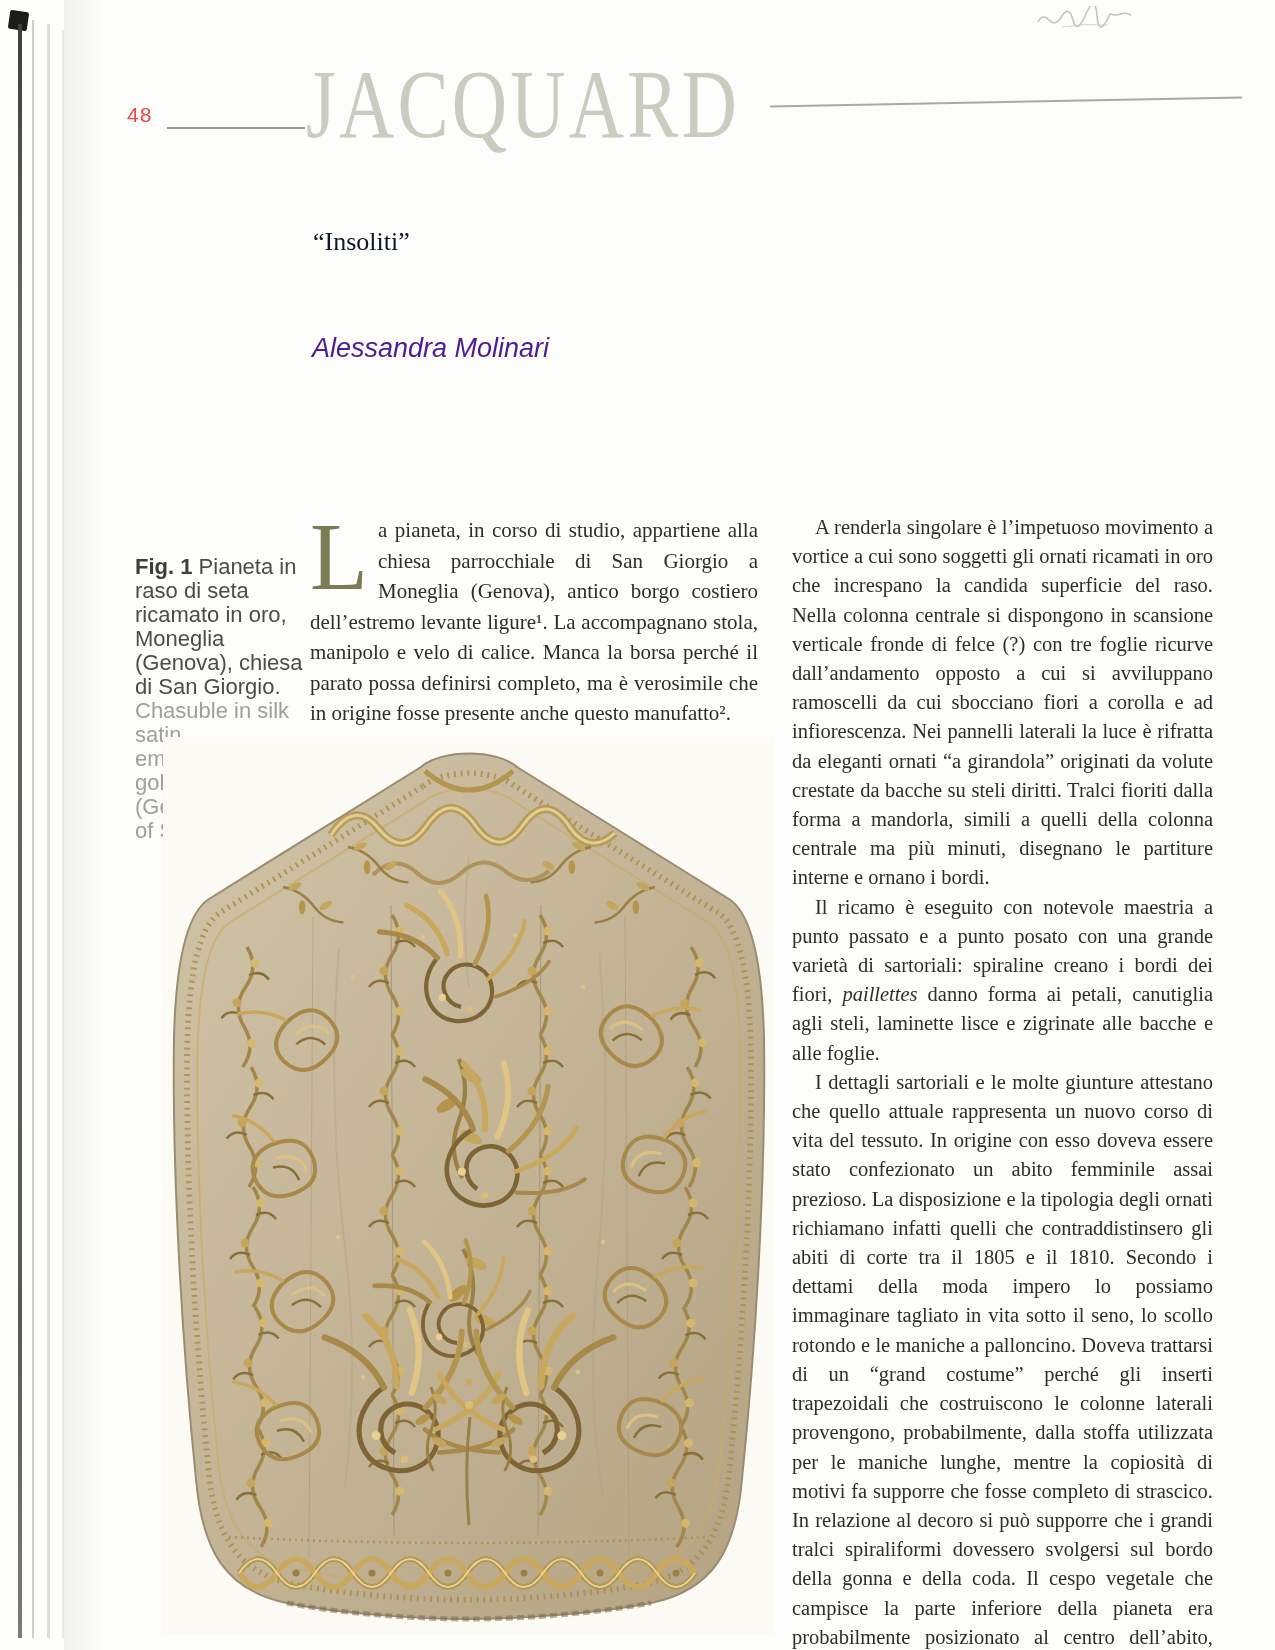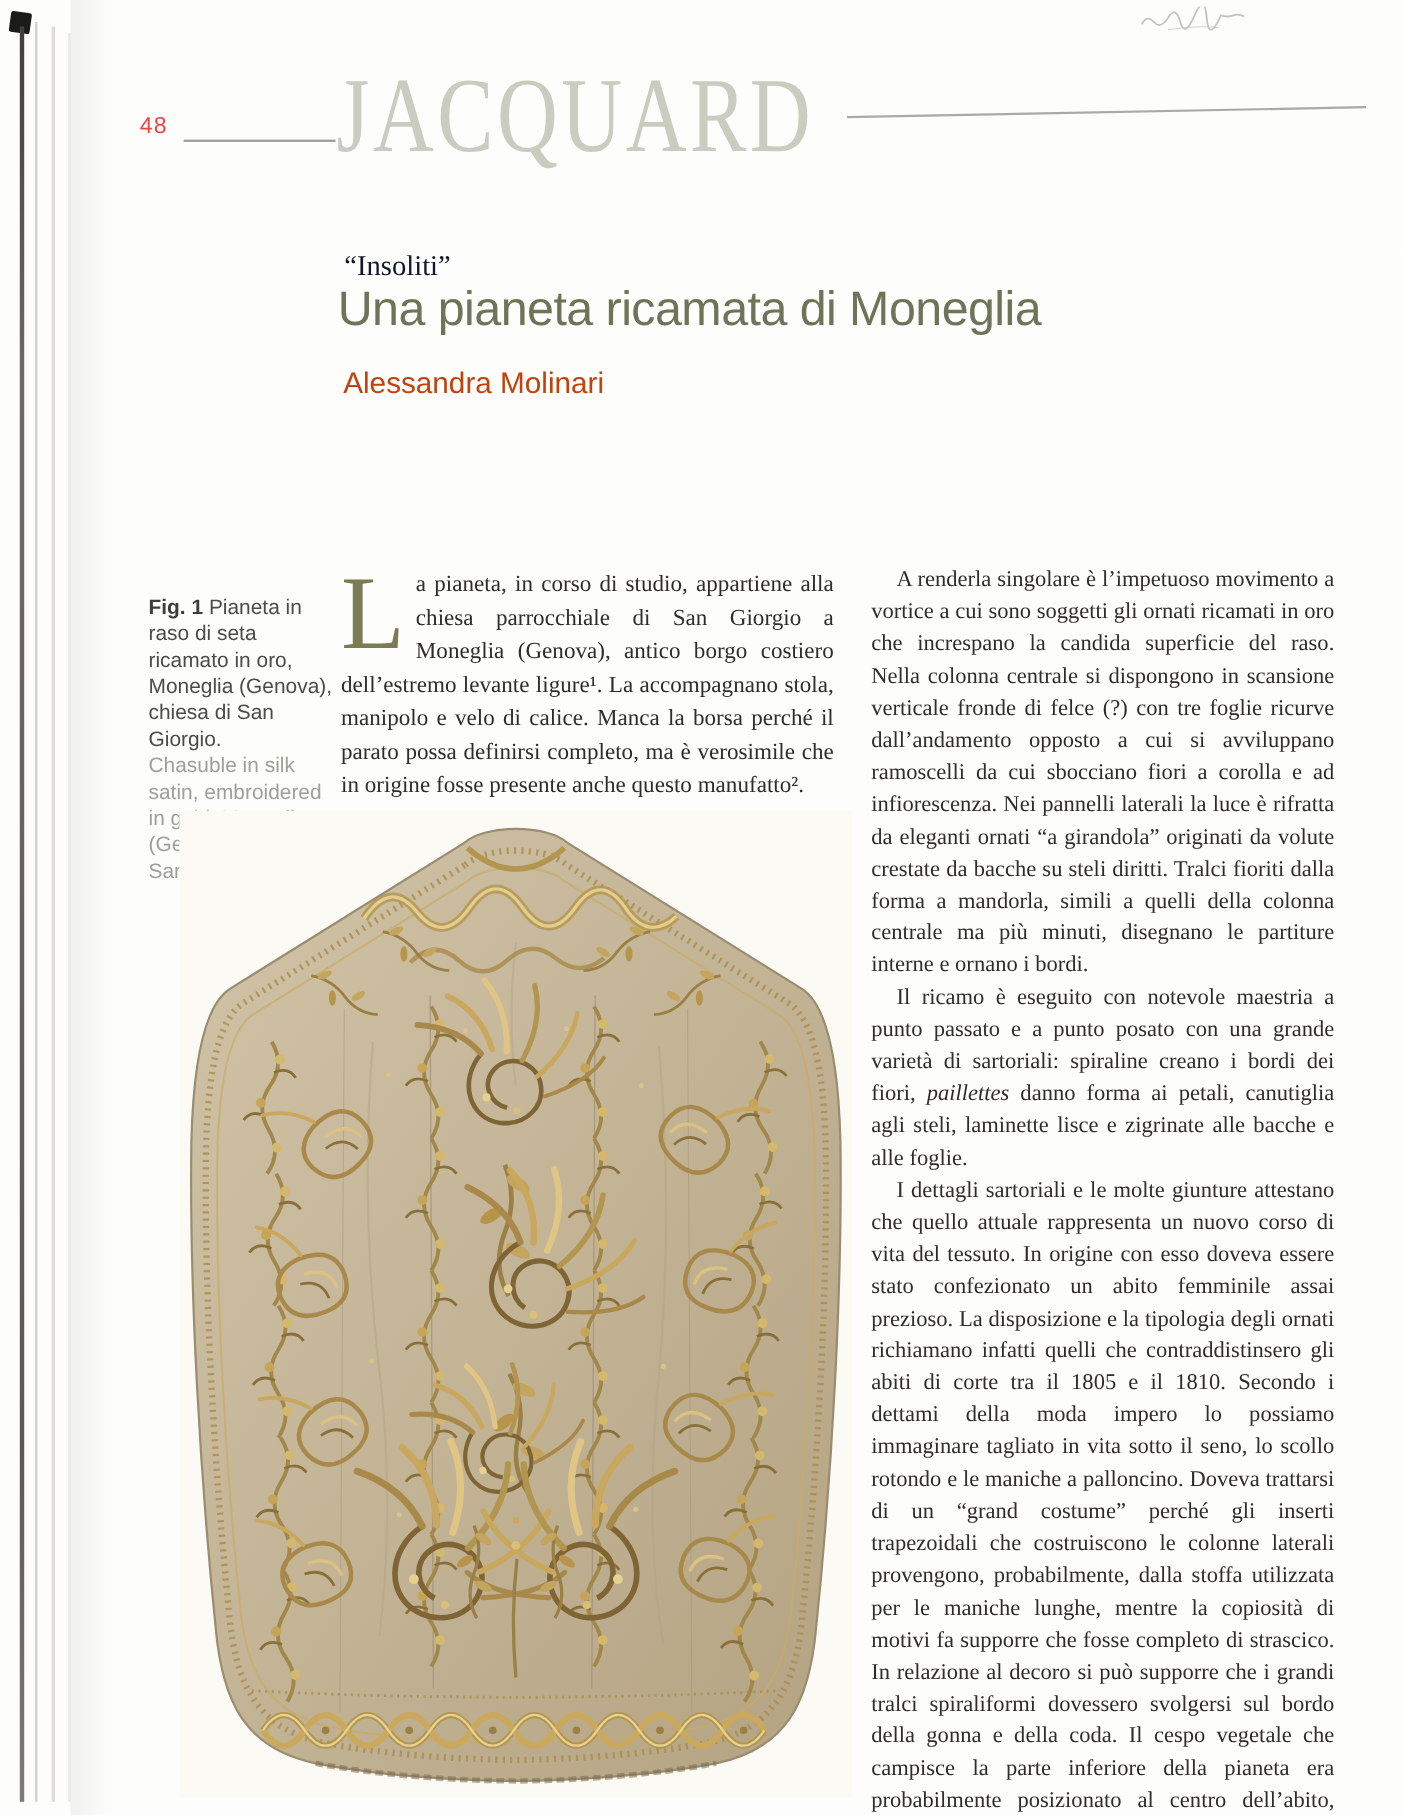--- a/index.html
+++ b/index.html
@@ -28,25 +28,25 @@
             transform:scaleX(.79);transform-origin:left top;margin:0;}
   .masthead-rule{position:absolute;left:770px;top:101px;width:472px;height:2px;background:#a9aaa3;
                  transform:rotate(-1.1deg);}
 
   
   .series{position:absolute;left:313px;top:227px;font-size:26px;color:#0f172a;}
   .article-title{position:absolute;left:307px;top:256px;margin:0;
                  font-family:"Liberation Sans",sans-serif;font-weight:normal;
                  font-size:44px;letter-spacing:-.5px;color:#6e7457;}
   .author{position:absolute;left:312px;top:333px;font-family:"Liberation Sans",sans-serif;
-          font-size:27px;color:#c2410c;}
-
-  
-  .fig-caption{position:absolute;left:135px;top:541px;width:172px;
-               font-family:"Liberation Sans",sans-serif;font-size:19px;line-height:24px;}
+          font-style:italic;font-size:27px;color:#4c1d95;}
+
+  
+  .fig-caption{position:absolute;left:135px;top:555px;width:172px;
+               font-family:"Liberation Sans",sans-serif;font-size:22px;line-height:24px;}
   .fig-caption p{margin:0;}
   .cap-it{color:#4c4c47;}
   .cap-it strong{font-weight:bold;color:#3e3e39;}
   .cap-en{color:#9fa098;}
 
   
   .intro-col{position:absolute;left:310px;top:515px;width:448px;
              font-size:21px;line-height:30.5px;text-align:justify;hyphens:auto;}
   .intro-col p{margin:0;}
   .dropcap{float:left;font-size:95px;line-height:76px;color:#7b7c56;
@@ -78,21 +78,20 @@
     <path d="M6 16 q5 -9 11 -2 t13 -4 t11 4 t13 -6 t11 2 t13 -2 q6 2 11 0 q5 -2 10 1" stroke="#b9bab3" fill="none" stroke-width="1.6" opacity="0.85"></path>
     <path d="M30 21 q22 -4 46 -2" stroke="#c8c9c2" stroke-width="1" fill="none" opacity="0.8"></path>
   </svg>
 
   <span class="pagenum">48</span>
   <span class="pagenum-rule"></span>
   <h1 class="masthead">JACQUARD</h1>
   <span class="masthead-rule"></span>
 
   <div class="series">“Insoliti”</div>
-  <h2 class="article-title">Una pianeta ricamata di Moneglia</h2>
   <div class="author">Alessandra Molinari</div>
 
   <aside class="fig-caption">
     <p class="cap-it"><strong>Fig. 1</strong>
       <span>Pianeta in raso di seta ricamato in oro, Moneglia (Genova), chiesa di San Giorgio.</span></p>
     <p class="cap-en">Chasuble in silk satin, embroidered in gold, Moneglia (Genoa), Church of San Giorgio.</p>
   </aside>
 
   <section class="intro-col">
     <p><span class="dropcap">L</span><span>a pianeta, in corso di studio, appartiene alla chiesa parrocchiale di San Giorgio a Moneglia (Genova), antico borgo costiero dell’estremo levante ligure¹. La accompagnano stola, manipolo e velo di calice. Manca la borsa perché il parato possa definirsi completo, ma è verosimile che in origine fosse presente anche questo manufatto².</span></p>

